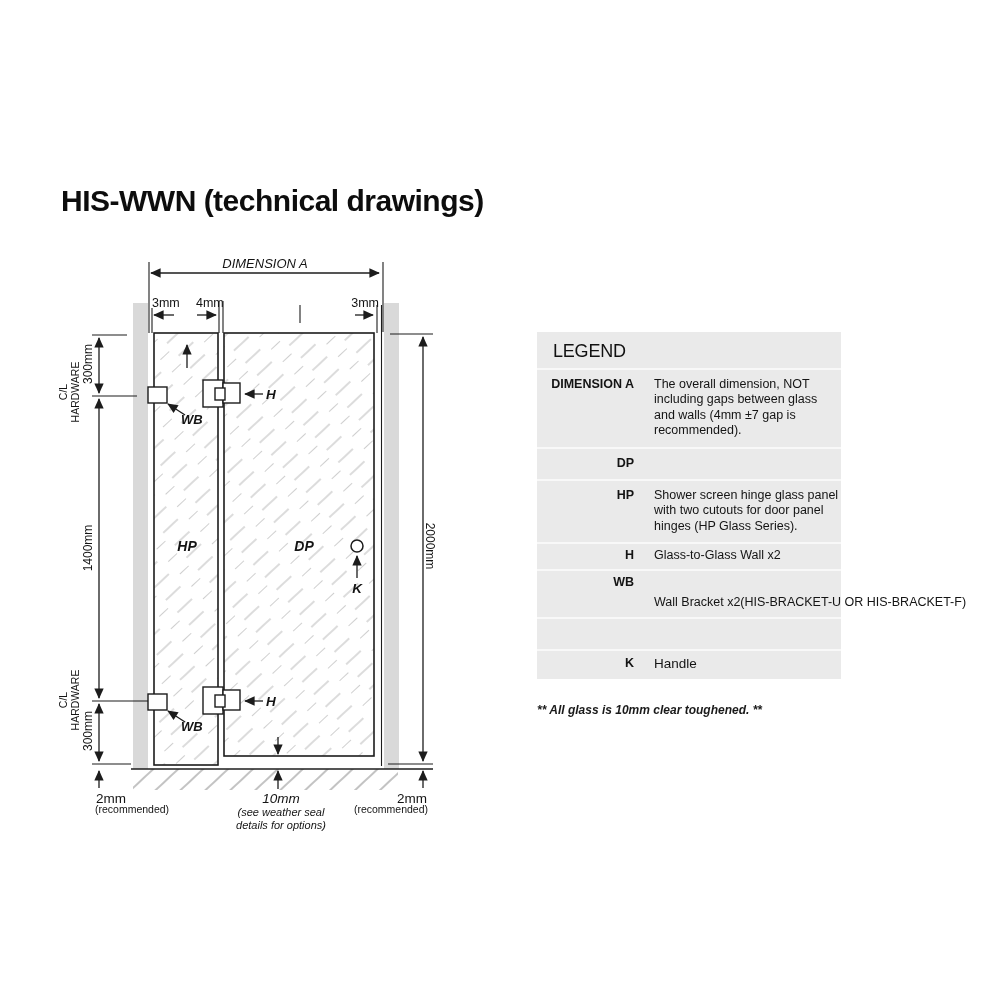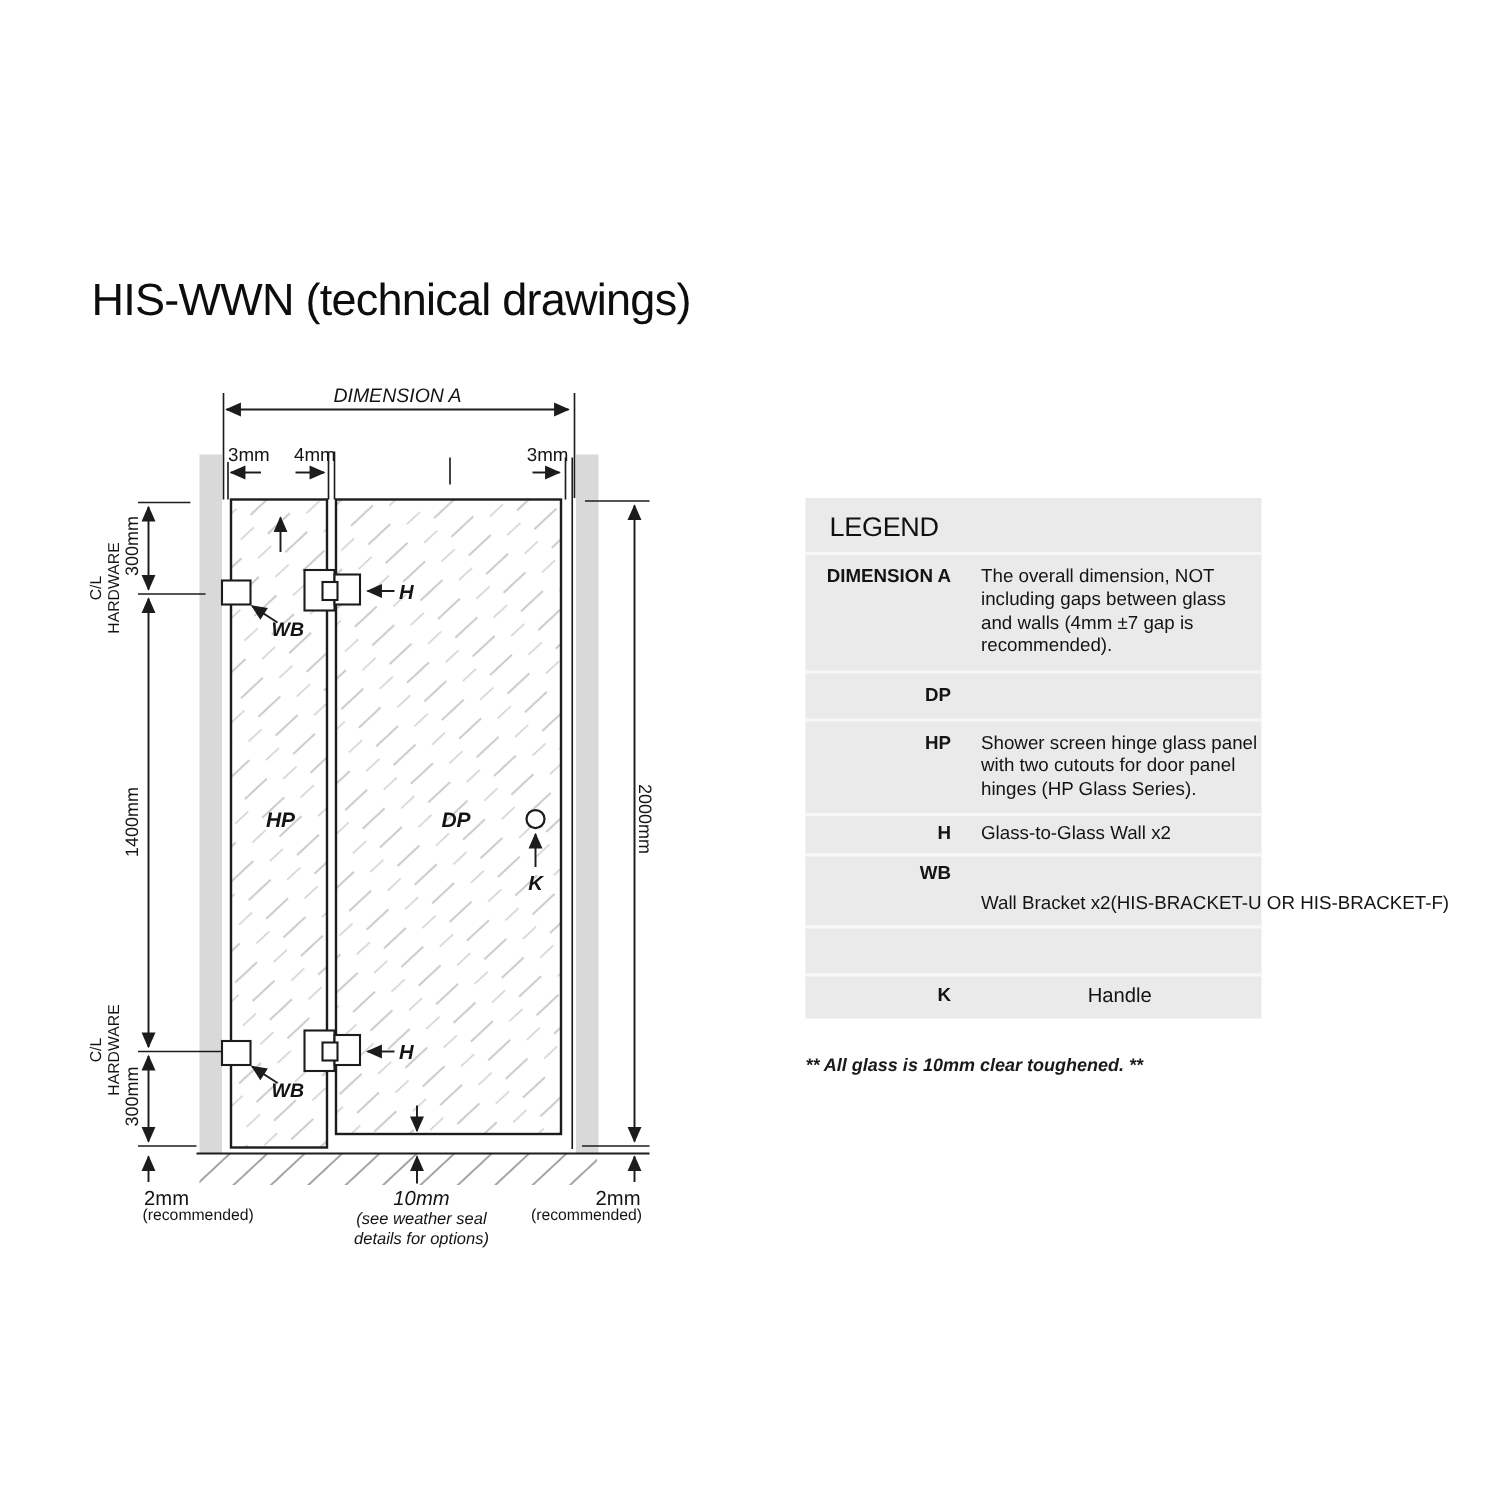--- a/index.html
+++ b/index.html
@@ -2,21 +2,21 @@
 <html><head>
 <meta charset="utf-8">
 <style>
   html,body{margin:0;padding:0;background:#fff;}
   .page{
     position:relative;width:1000px;height:1000px;background:#ffffff;overflow:hidden;
     font-family:"Liberation Sans",sans-serif;color:#141414;
   }
   .page-title{
     position:absolute;left:61px;top:184px;margin:0;
-    font-size:30px;font-weight:normal;letter-spacing:-0.5px;color:#0d0d0d;white-space:nowrap;
+    font-size:30px;font-weight:bold;letter-spacing:-0.5px;color:#0d0d0d;white-space:nowrap;
   }
   svg.drawing{position:absolute;left:0;top:0;}
   svg .t{font-family:"Liberation Sans",sans-serif;fill:#141414;}
   svg .dim{stroke:#1c1c1c;stroke-width:1.3;fill:none;}
   svg .thin{stroke:#1c1c1c;stroke-width:1.1;fill:none;}
   svg .edge{stroke:#1c1c1c;stroke-width:1.6;fill:none;}
   svg .hw{fill:#ffffff;stroke:#1c1c1c;stroke-width:1.4;}
 
   .legend{
     position:absolute;left:537px;top:332px;width:304px;background:#eaeaea;
@@ -28,21 +28,21 @@
   .legend-row .term{
     width:97px;flex:none;text-align:right;font-weight:bold;font-size:12.5px;line-height:1.23;
   }
   .legend-row .desc{
     margin-left:20px;width:185px;font-size:12.5px;line-height:1.23;white-space:pre-line;min-height:15px;
   }
   .legend-row.row3,.legend-row.row4{padding:4px 0 6px;}
   .legend-row.row4 .desc{white-space:nowrap;overflow:visible;margin-top:20px;}
   .legend-row.row5{min-height:13px;}
   .legend-row.row6{padding:5px 0 7px;}
-  .legend-row.row6 .desc{font-size:13.5px;text-align:center;}
+  .legend-row.row6 .desc{font-size:13.5px;}
   .footnote{
     position:absolute;left:537px;top:703px;width:304px;text-align:left;
     font-size:12px;font-style:italic;font-weight:bold;color:#1a1a1a;white-space:nowrap;
   }
 </style>
 </head>
 <body>
 
 <div class="page">
 

